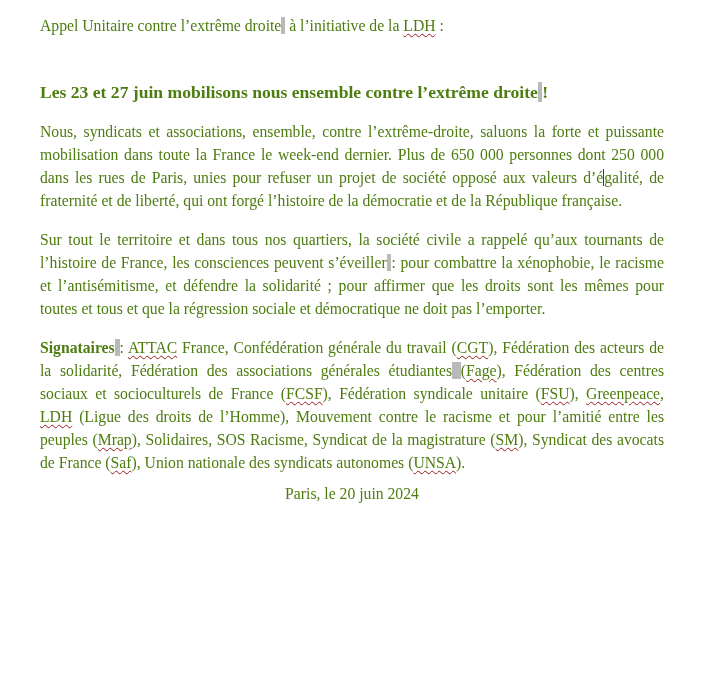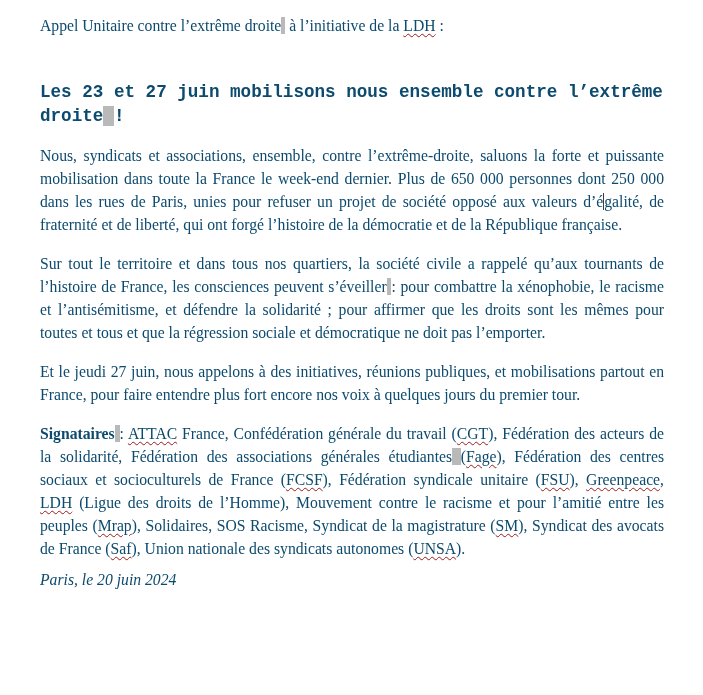--- a/index.html
+++ b/index.html
@@ -3,38 +3,37 @@
 <meta charset="utf-8">
 <style>
   html, body { margin: 0; padding: 0; background: #ffffff; }
   .page {
     position: relative;
     width: 703px;
     height: 695px;
     box-sizing: border-box;
     padding: 14px 39px 0 40px;
     background: #ffffff;
-    color: #0c4a6e;
+    color: #4d7c0f;
     font-family: "Liberation Serif", "DejaVu Serif", serif;
     font-size: 15.7px;
     line-height: 23px;
     overflow: hidden;
   }
   p { margin: 0; }
   .header-line { margin: 0; text-align: left; }
   .title {
     font-size: 17.6px;
     line-height: 24px;
     font-weight: bold;
     margin: 43px 0 12px 0;
     text-align: left;
-    font-family: Liberation Mono, monospace;
   }
   .para { margin: 16px 0 8px 0; text-align: justify; }
-  .closing { margin: 0; font-style: italic; text-align: left; }
+  .closing { margin: 0; text-align: center; }
   .bold { font-weight: bold; }
   .sq {
     text-decoration: underline;
     text-decoration-style: wavy;
     text-decoration-color: #9b1b1b;
     text-decoration-thickness: 1px;
     text-underline-offset: 2px;
   }
   .mark { background: #b9b9b9; }
   .caret-seg { border-left: 1px solid #3c3c3c; }
@@ -47,19 +46,18 @@
   <p class="header-line"><span>Appel Unitaire contre l’extrême droite</span><span class="mark">&nbsp;</span><span> à l’initiative de la </span><span class="sq">LDH</span><span> :</span></p>
 
   <p class="title"><span>Les 23 et 27 juin mobilisons nous ensemble contre l’extrême droite</span><span class="mark">&nbsp;</span><span>!</span></p>
 
   <p class="para"><span>Nous, syndicats et associations, ensemble, contre l’extrême-droite, saluons la forte et puissante mobilisation dans toute la France le week-end dernier. Plus de 650 000 personnes dont 250 000 dans les rues de Paris, unies pour refuser un projet de société opposé aux valeurs d’é</span><span class="caret-seg">galité, de fraternité et de liberté, qui ont forgé l’histoire de la démocratie et de la République française.</span></p>
 
   <p class="para"><span>Sur tout le territoire et dans tous nos quartiers, la société civile a rappelé qu’aux tournants de l’histoire de France, les consciences peuvent s’éveiller</span><span class="mark">&nbsp;</span><span>: pour combattre la xénophobie, le racisme et l’antisémitisme, et défendre la solidarité ; pour affirmer que les droits sont les mêmes pour toutes et tous et que la régression sociale et démocratique ne doit pas l’emporter.</span></p>
 
 
 
-  <p class="para"><span>Et le jeudi 27 juin, nous appelons à des initiatives, réunions publiques, et mobilisations partout en France, pour faire entendre plus fort encore nos voix à quelques jours du premier tour.</span></p>
 
   <p class="para"><span class="bold">Signataires</span><span class="mark">&nbsp;</span><span>: </span><span class="sq">ATTAC</span><span> France, Confédération générale du travail (</span><span class="sq">CGT</span><span>), Fédération des acteurs de la solidarité, Fédération des associations générales étudiantes</span><span class="mark">&nbsp;</span><span>(</span><span class="sq">Fage</span><span>), Fédération des centres sociaux et socioculturels de France (</span><span class="sq">FCSF</span><span>), Fédération syndicale unitaire (</span><span class="sq">FSU</span><span>), </span><span class="sq">Greenpeace</span><span>, </span><span class="sq">LDH</span><span> (Ligue des droits de l’Homme), Mouvement contre le racisme et pour l’amitié entre les peuples (</span><span class="sq">Mrap</span><span>), Solidaires, SOS Racisme, Syndicat de la magistrature (</span><span class="sq">SM</span><span>), Syndicat des avocats de France (</span><span class="sq">Saf</span><span>), Union nationale des syndicats autonomes (</span><span class="sq">UNSA</span><span>).</span></p>
 
   <p class="closing"><span>Paris, le 20 juin 2024</span></p>
 
 </div>
 
 </body></html>

